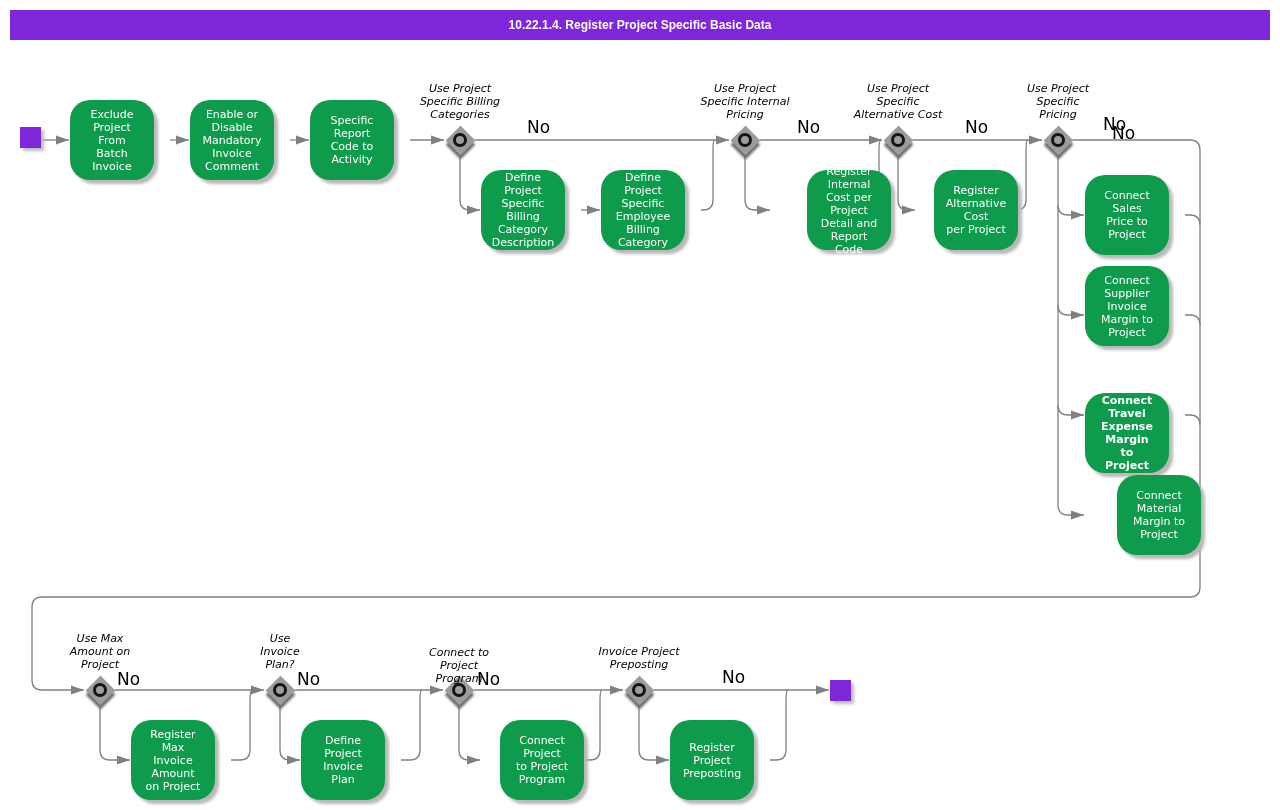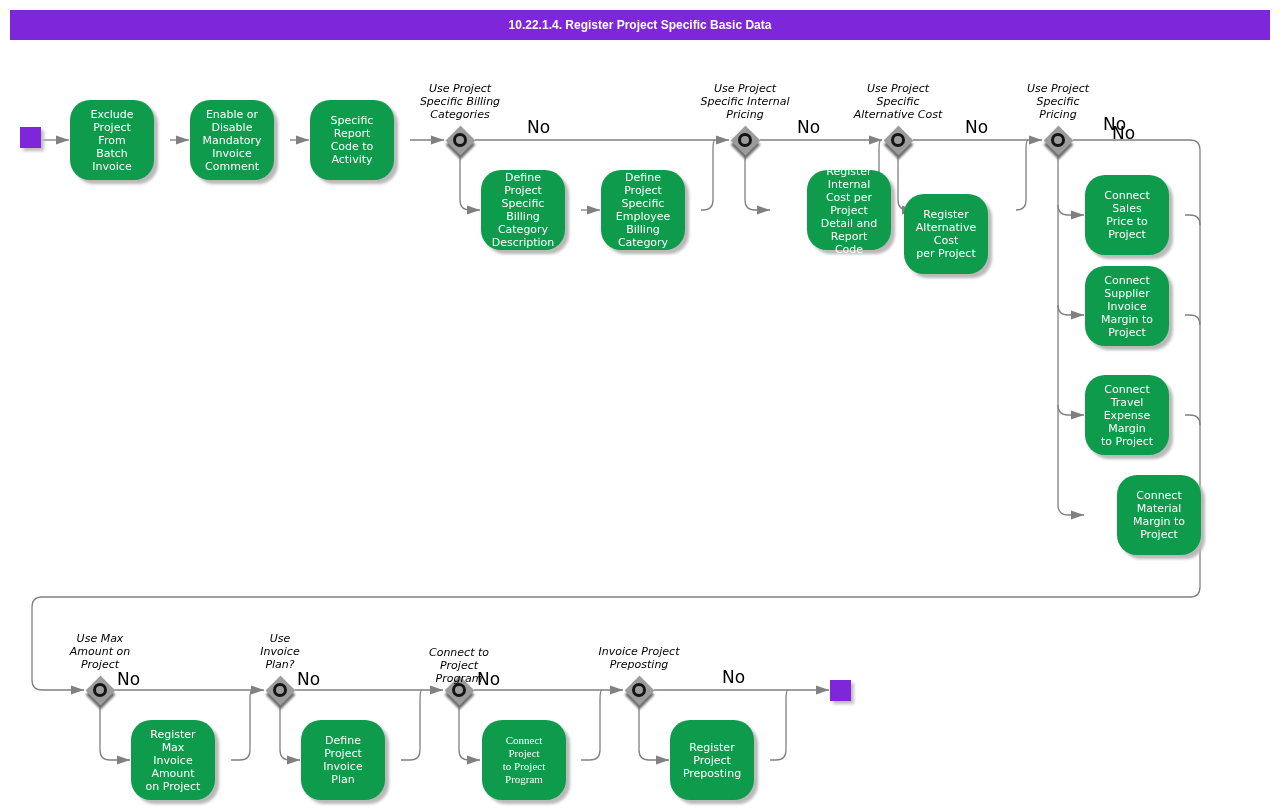--- a/index.html
+++ b/index.html
@@ -114,41 +114,41 @@
 Category
 Description</div>
 <div class="activity" style="left:601px;top:170px;">Define Project
 Specific
 Employee Billing
 Category</div>
 <div class="activity" style="left:771px;top:170px;margin-left:36px;">Register Internal
 Cost per Project
 Detail and
 Report Code</div>
-<div class="activity" style="left:904px;top:170px;margin-top:24px;">Register
+<div class="activity" style="left:934px;top:170px;">Register
 Alternative Cost
 per Project</div>
 <div class="activity" style="left:1085px;top:175px;">Connect Sales
 Price to Project</div>
 <div class="activity" style="left:1085px;top:266px;">Connect
 Supplier Invoice
 Margin to
 Project</div>
-<div class="activity" style="left:1085px;top:375px;">Connect Travel
+<div class="activity" style="left:1085px;top:393px;font-weight:bold;">Connect Travel
 Expense Margin
 to Project</div>
 <div class="activity" style="left:1117px;top:475px;">Connect Material
 Margin to
 Project</div>
 <div class="activity" style="left:131px;top:720px;">Register Max
 Invoice Amount
 on Project</div>
 <div class="activity" style="left:301px;top:720px;">Define Project
 Invoice Plan</div>
-<div class="activity" style="left:482px;top:720px;font-family:Liberation Serif, serif;">Connect Project
+<div class="activity" style="left:500px;top:720px;">Connect Project
 to Project
 Program</div>
 <div class="activity" style="left:670px;top:720px;">Register Project
 Preposting</div>
 
 <div class="diamond" style="left:445px;top:125px;">
     <div class="shape"></div>
     <div class="ring"></div>
   </div>
 <div class="diamond" style="left:730px;top:125px;">

